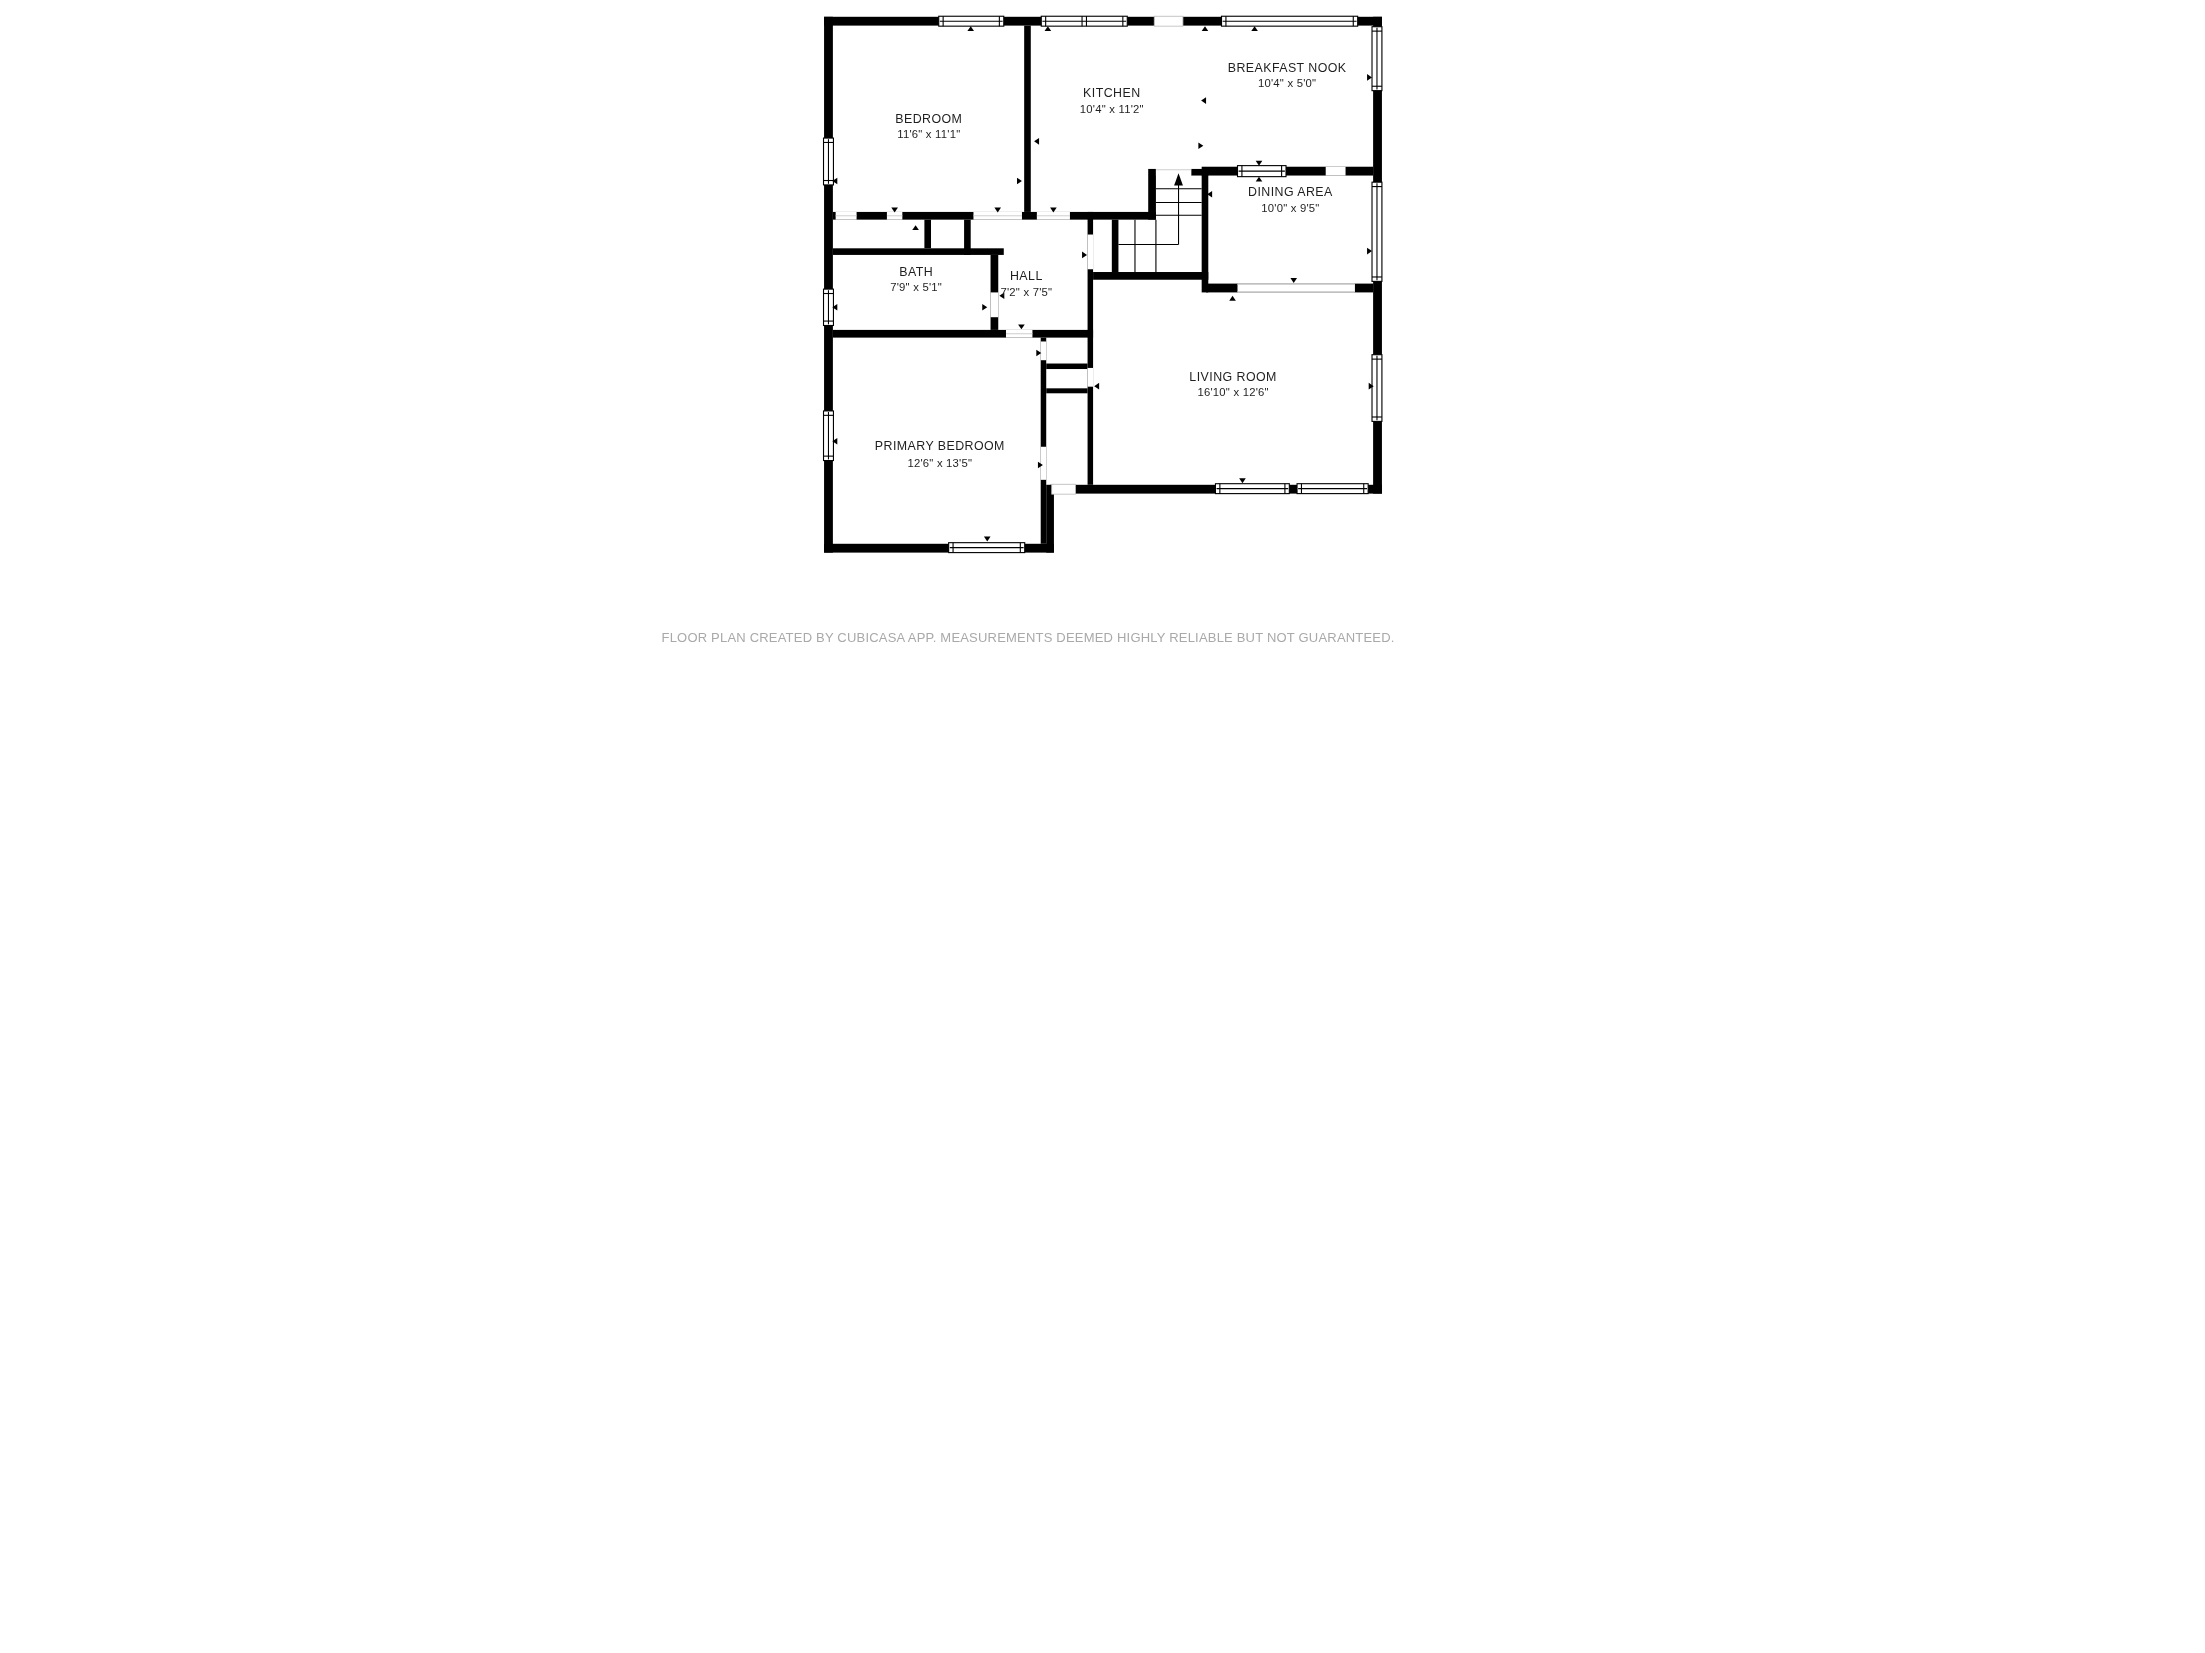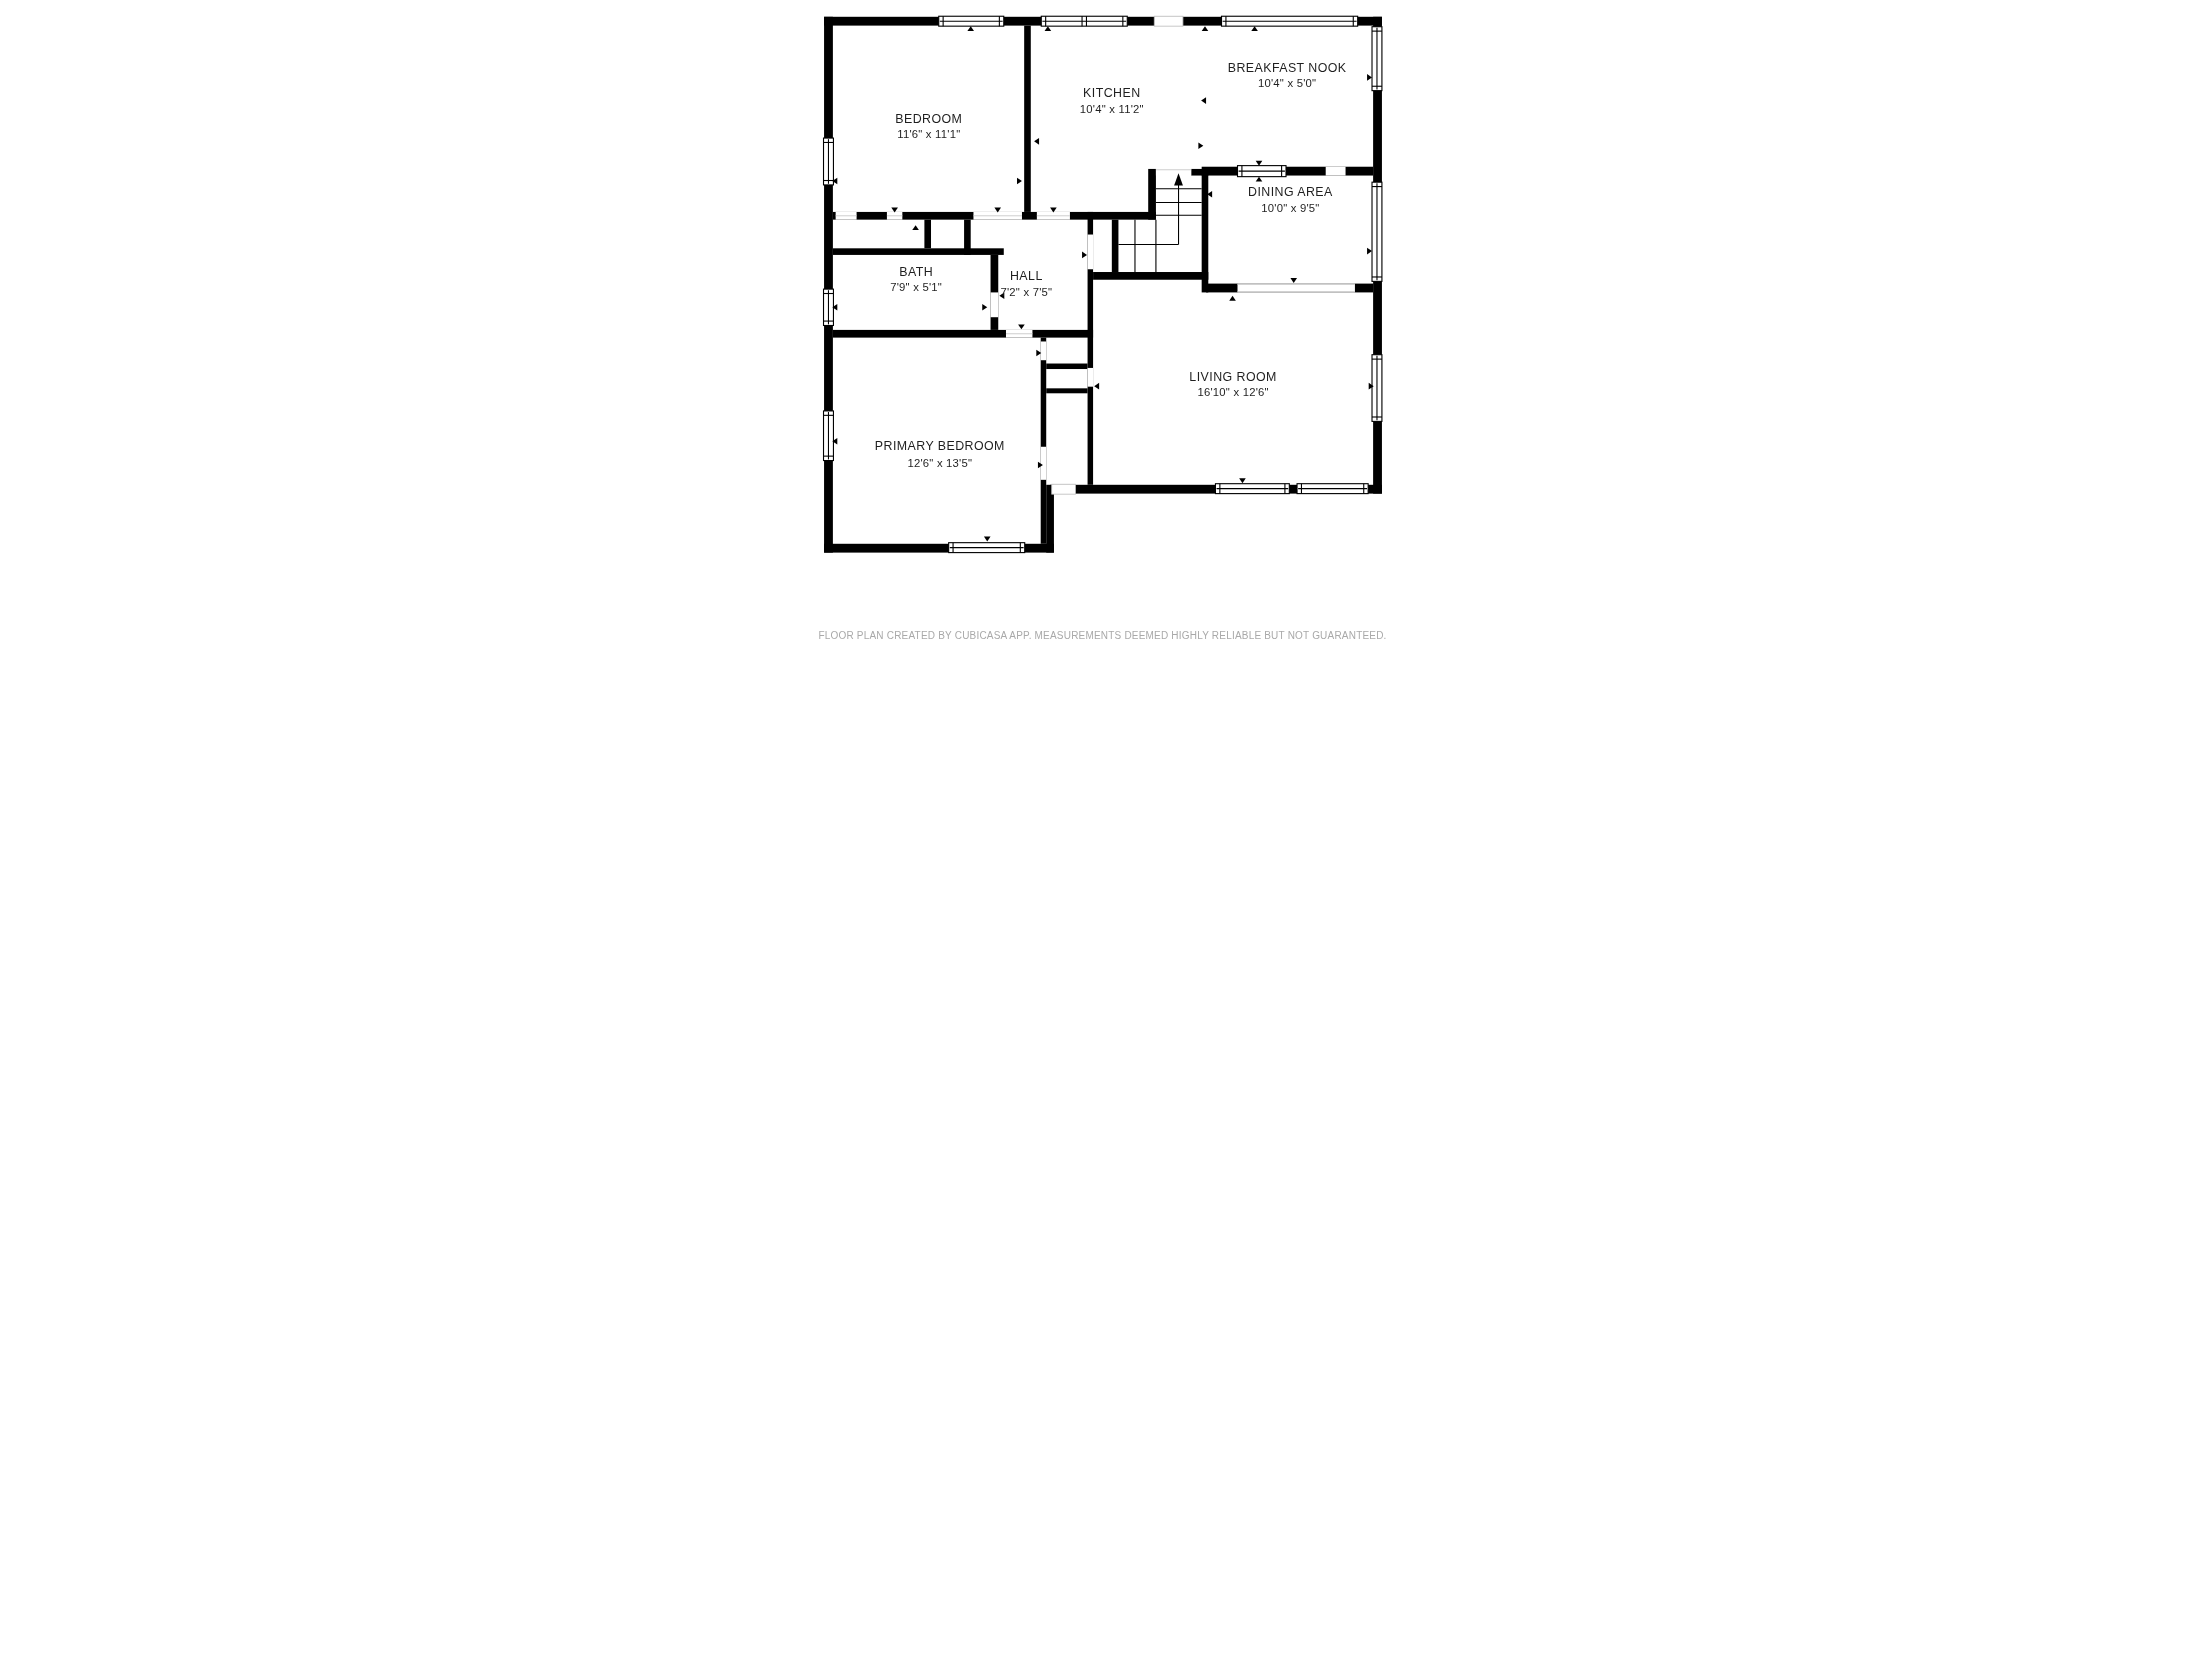--- a/index.html
+++ b/index.html
@@ -10,22 +10,22 @@
     background:#ffffff;
     font-family:"Liberation Sans", sans-serif;
     overflow:hidden;
   }
   svg.plan{position:absolute;left:0;top:0;}
   text{font-family:"Liberation Sans", sans-serif; text-anchor:middle; fill:#1f1f1f;}
   .rname{font-size:22.5px; letter-spacing:0.8px;}
   .rdims{font-size:20.5px; letter-spacing:0.4px;}
   .footer{
     position:absolute;left:0;right:0;top:630px;
-    text-align:center;
-    font-size:10px;letter-spacing:0.2px;
+    text-align:left;
+    font-size:13px;letter-spacing:0.2px;
     color:#a9a9a9;
   }
 </style>
 </head>
 <body>
 
 <div class="stage">
 
   <svg class="plan" width="882" height="662" viewBox="0 0 1600 1200">
 

